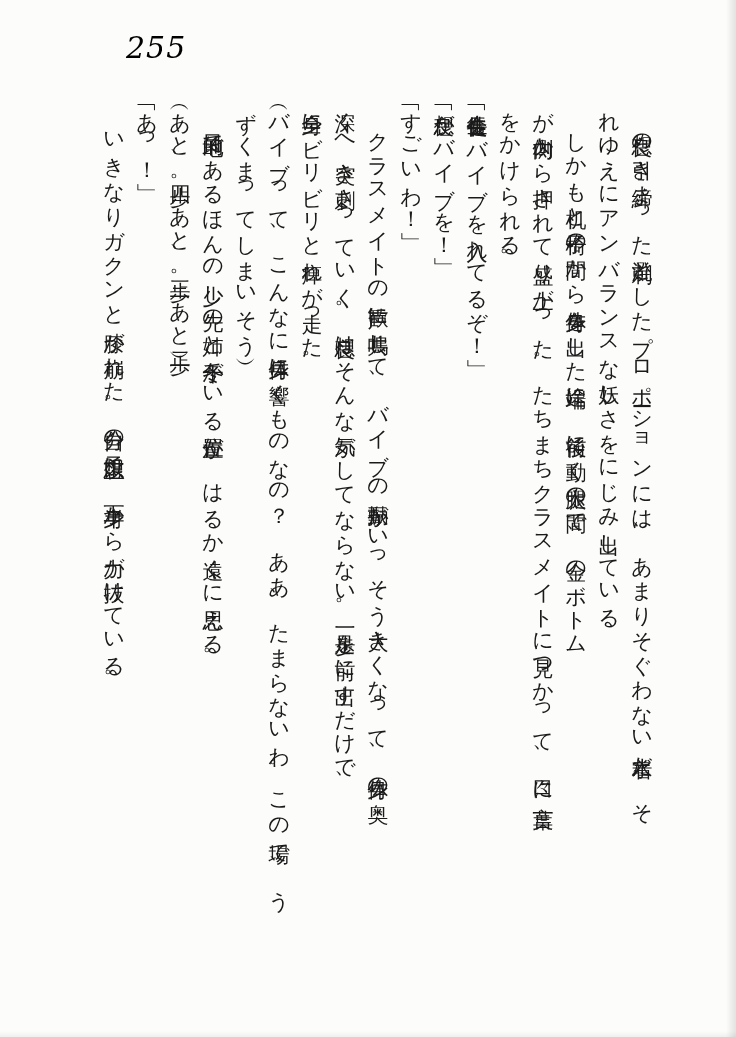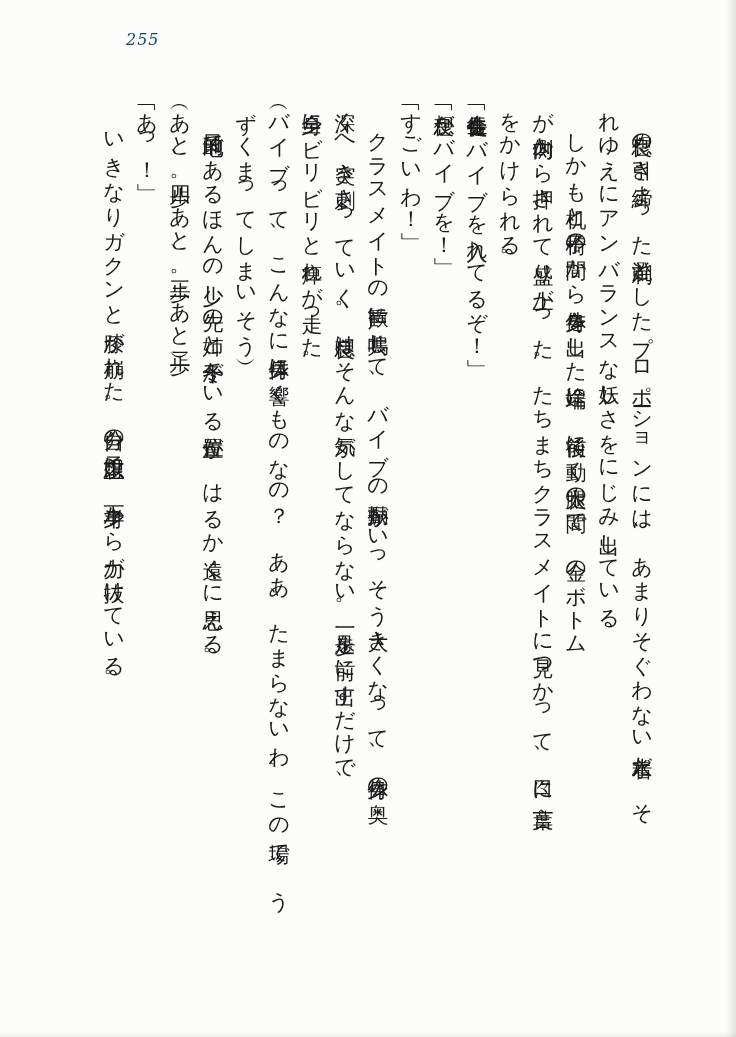--- a/index.html
+++ b/index.html
@@ -15,23 +15,23 @@
     font-family: "DejaVu Serif", serif;
   }
   .page {
     position: absolute;
     inset: 0;
   }
   .page-number {
     position: absolute;
     top: 30px;
     left: 126px;
-    font-size: 16px;
+    font-size: 30px;
     font-style: italic;
-    color: #0c4a6e;
+    color: #000000;
     letter-spacing: 1px;
   }
   .text-block {
     position: absolute;
     top: 97px;
     right: 78px;
     width: 564px;
     height: 856px;
     writing-mode: vertical-rl;
     text-orientation: mixed;

